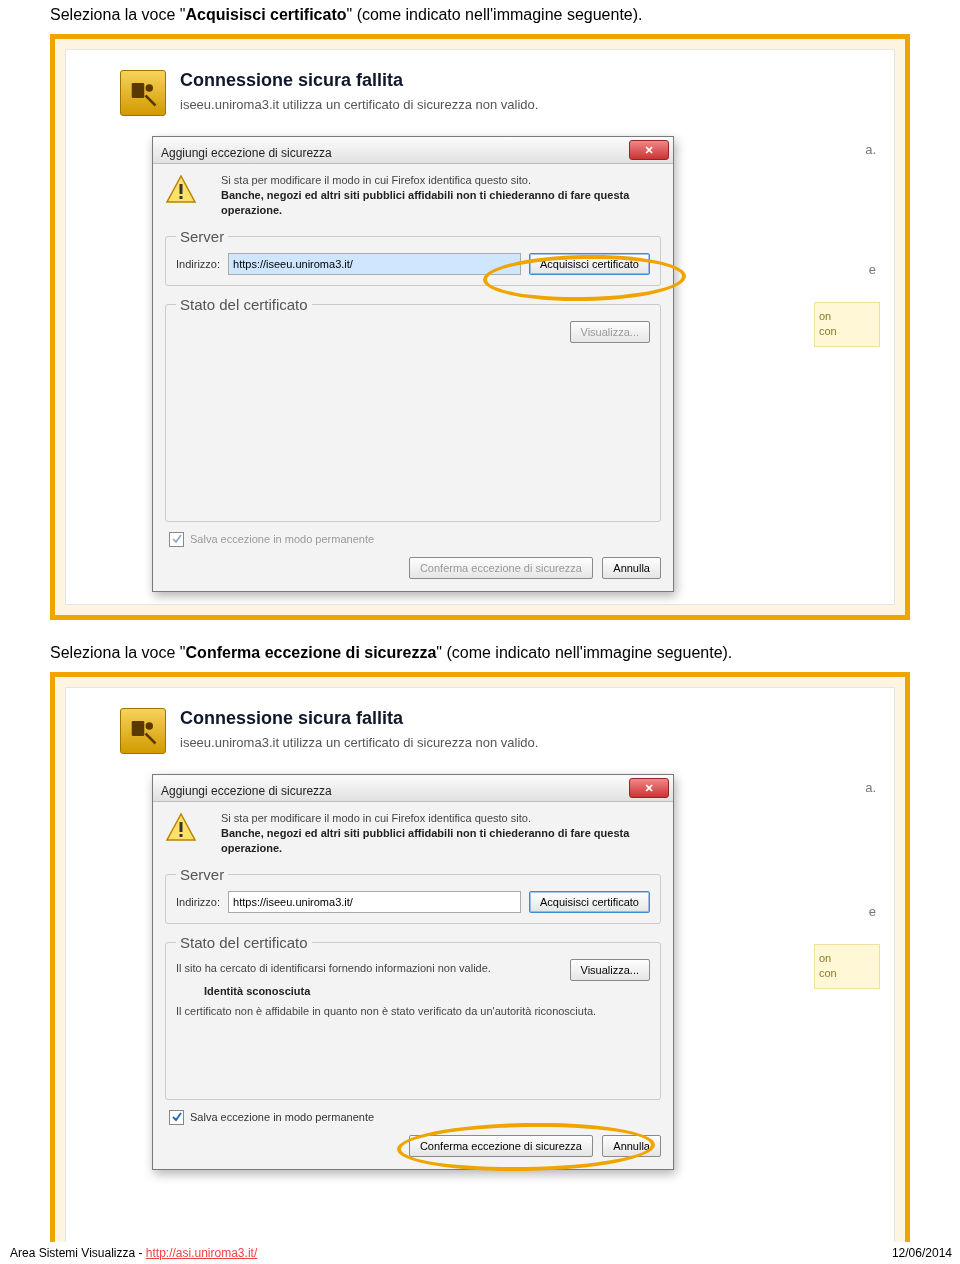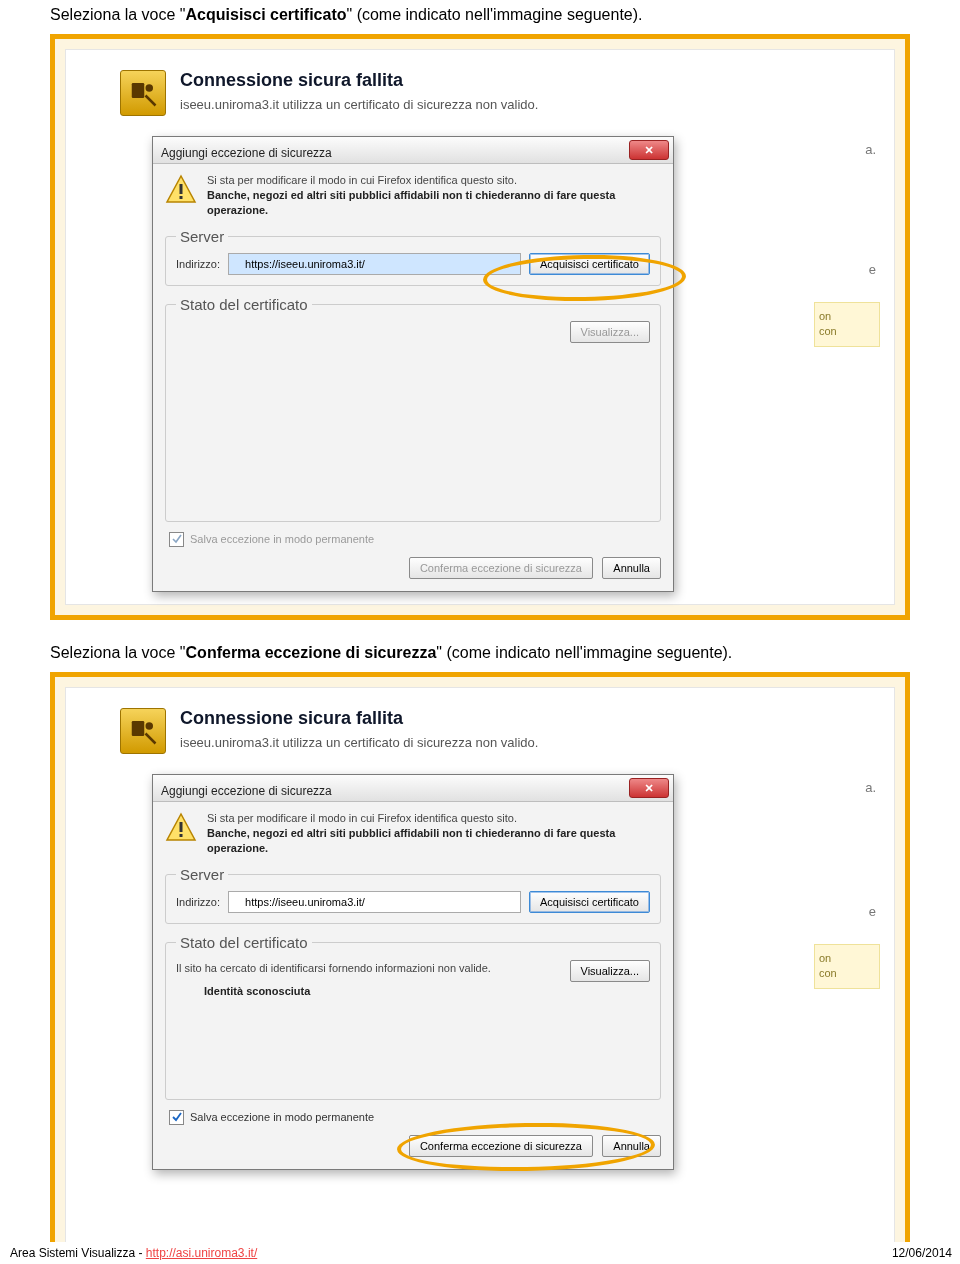--- a/index.html
+++ b/index.html
@@ -69,42 +69,42 @@
   .dlg-close {
     width: 38px; height: 18px;
     background: linear-gradient(#e88,#c33);
     border: 1px solid #922;
     border-radius: 3px;
     display:flex; align-items:center; justify-content:center;
     color:#fff; font-weight:bold; font-size:11px;
     cursor:pointer;
   }
   .dlg-body { padding: 10px 12px 12px 12px; }
-  .warn-row { display:flex; gap:10px; margin-bottom:10px; }
+  .warn-row { display:flex; gap:24px; margin-bottom:10px; }
   .warn-ico {
     width:32px; height:32px; flex-shrink:0;
     display:flex; align-items:center; justify-content:center;
   }
   .warn-ico svg { width:32px; height:32px; }
   .warn-txt1 { font-size:11px; color:#444; margin-bottom:2px; }
   .warn-txt2 { font-size:11px; font-weight:bold; line-height:1.35; color:#222; }
   fieldset.fs {
     border:1px solid #ccc;
     border-radius:3px;
     margin:6px 0 10px 0;
     padding:8px 10px 10px 10px;
   }
   fieldset.fs legend { font-size:15px; padding:0 4px; color:#555; }
   .row { display:flex; align-items:center; gap:8px; }
   .lbl { font-size:11px; color:#333; }
   .txtfield {
     flex:1;
     height:20px;
     border:1px solid #aaa;
-    padding:0 16px;
+    padding:0 4px;
     font-size:11px;
     background:#fff;
   }
   .txtfield.sel { background:#cfe6ff; }
   .btn {
     height:22px;
     padding:0 10px;
     font-size:11px;
     border:1px solid #8a8a8a;
     background: linear-gradient(#fefefe,#e5e5e5);
@@ -297,25 +297,26 @@
             <div class="row">
               <span class="lbl">Indirizzo:</span>
               <input class="txtfield" value="https://iseeu.uniroma3.it/" style="">
               <button class="btn hl">Acquisisci certificato</button>
             </div>
           </fieldset>
 
           <fieldset class="fs">
             <legend>Stato del certificato</legend>
             <div class="stato-content short">
-              <div style="display:flex; justify-content:space-between; align-items:flex-end; gap:10px;">
+              <div style="display:flex; justify-content:space-between; align-items:center; gap:10px;">
                 <div class="para">Il sito ha cercato di identificarsi fornendo informazioni non valide.</div>
                 <button class="btn">Visualizza...</button>
               </div>
               <div class="para"><strong>Identità sconosciuta</strong></div>
+              <div class="para">Il certificato non è affidabile in quanto non è stato verificato da un'autorità riconosciuta.</div>
             </div>
           </fieldset>
 
           <div class="chk-row">
             <span class="chk">
               <svg viewBox="0 0 10 10">
                   <path d="M1 5 L4 8 L9 1" stroke="#1a66c4" stroke-width="1.8" fill="none"></path>
                 </svg>
             </span>
             <span class="lbl">Salva eccezione in modo permanente</span>

